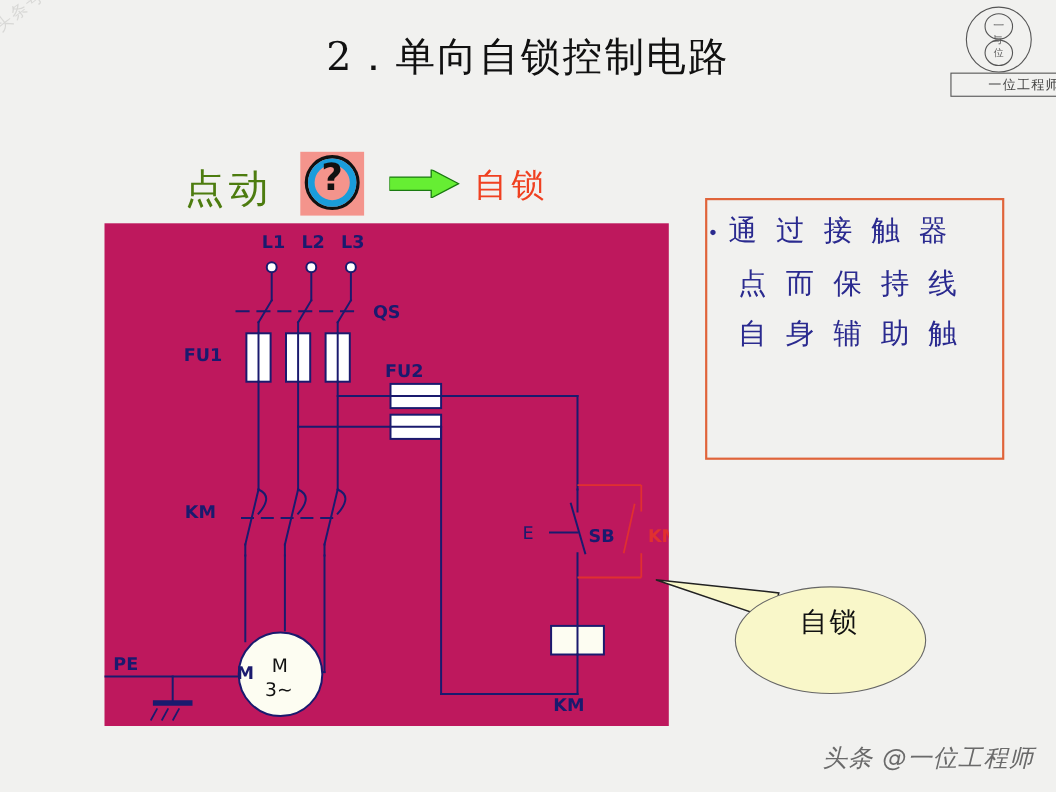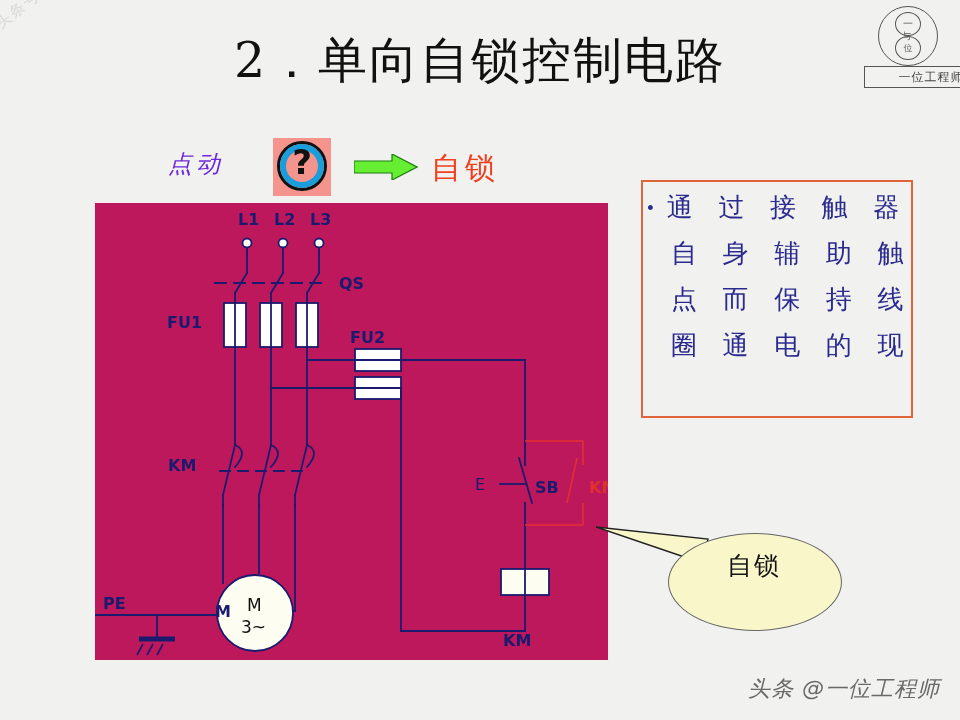--- a/index.html
+++ b/index.html
@@ -37,27 +37,27 @@
   }
   .logo .plate{
     position:absolute;left:0;top:62px;width:86px;height:20px;
     border:1.5px solid #555;color:#444;font-size:12px;
     text-align:center;line-height:20px;letter-spacing:1px;
     font-family:"DejaVu Sans",sans-serif;
     padding-left:23px;
   }
   .title{
     position:absolute;left:0;top:28px;width:960px;text-align:center;
-    font-size:49px;color:#111;letter-spacing:2px;
+    font-size:36px;color:#111;letter-spacing:2px;
     font-family:"DejaVu Serif","Liberation Serif",serif;
   }
   .row-jog{position:absolute;left:168px;top:138px;width:340px;height:62px;}
   .jog-label{
-    position:absolute;left:0;top:10px;font-size:24px;color:#6d28d9;
-    letter-spacing:4px;font-family:"DejaVu Sans",sans-serif;font-style:italic;
+    position:absolute;left:0;top:10px;font-size:36px;color:#4d7c0f;
+    letter-spacing:4px;font-family:"DejaVu Sans",sans-serif;
   }
   .qicon{
     position:absolute;left:105px;top:0px;width:58px;height:58px;
     background:#f4948c;
   }
   .qicon .ring{
     position:absolute;left:7px;top:6px;width:44px;height:44px;
     border:6px solid #1a9ddb;border-radius:50%;
     box-sizing:border-box;
   }
@@ -78,21 +78,21 @@
     position:absolute;left:263px;top:10px;font-size:30px;color:#f04020;
     letter-spacing:4px;font-family:"DejaVu Sans",sans-serif;
   }
   .note-box{
     position:absolute;left:641px;top:180px;width:272px;height:238px;
     border:2px solid #e0643a;box-sizing:border-box;
   }
   .note-text{
     position:absolute;left:645px;top:186px;width:278px;
     color:#2a2a8f;font-size:26px;line-height:46px;letter-spacing:5px;
-    font-family:Liberation Mono, monospace;
+    font-family:Liberation Sans, sans-serif;
   }
   .note-text .bullet{font-size:18px;vertical-align:middle;margin-right:6px;}
   .note-text .hl{color:#f04020;}
   .diagram{
     position:absolute;left:95px;top:203px;width:513px;height:457px;
     background:#be185d;
   }
   .diagram svg{display:block;}
   .callout{
     position:absolute;left:668px;top:533px;width:172px;height:96px;
@@ -137,23 +137,22 @@
     <svg width="64" height="26" viewBox="0 0 64 26">
       <polygon points="0,7 38,7 38,0 63,13 38,26 38,19 0,19" fill="#66ee33" stroke="#1a7a10" stroke-width="1.2"></polygon>
     </svg>
   </div>
   <div class="lock-label">自锁</div>
 </div>
 
 <div class="note-box"></div>
 <div class="note-text">
   <div><span class="bullet">•</span><span>通 过 接 触 器</span></div>
+  <div style="padding-left:26px">点 而 保 持 线</div>
   <div style="padding-left:26px">自 身 辅 助 触</div>
-  <div style="padding-left:26px">点 而 保 持 线</div>
-  <div style="padding-left:26px">圈 通 电 的 现</div>
 </div>
 
 <div class="diagram">
 <svg width="513" height="457" viewBox="0 0 513 457">
   <g stroke="#1a1a6e" stroke-width="1.8" fill="none" stroke-linecap="square">
 
     <circle cx="152" cy="40" r="4.5" fill="#ffffff"></circle>
     <circle cx="188" cy="40" r="4.5" fill="#ffffff"></circle>
     <circle cx="224" cy="40" r="4.5" fill="#ffffff"></circle>
 

